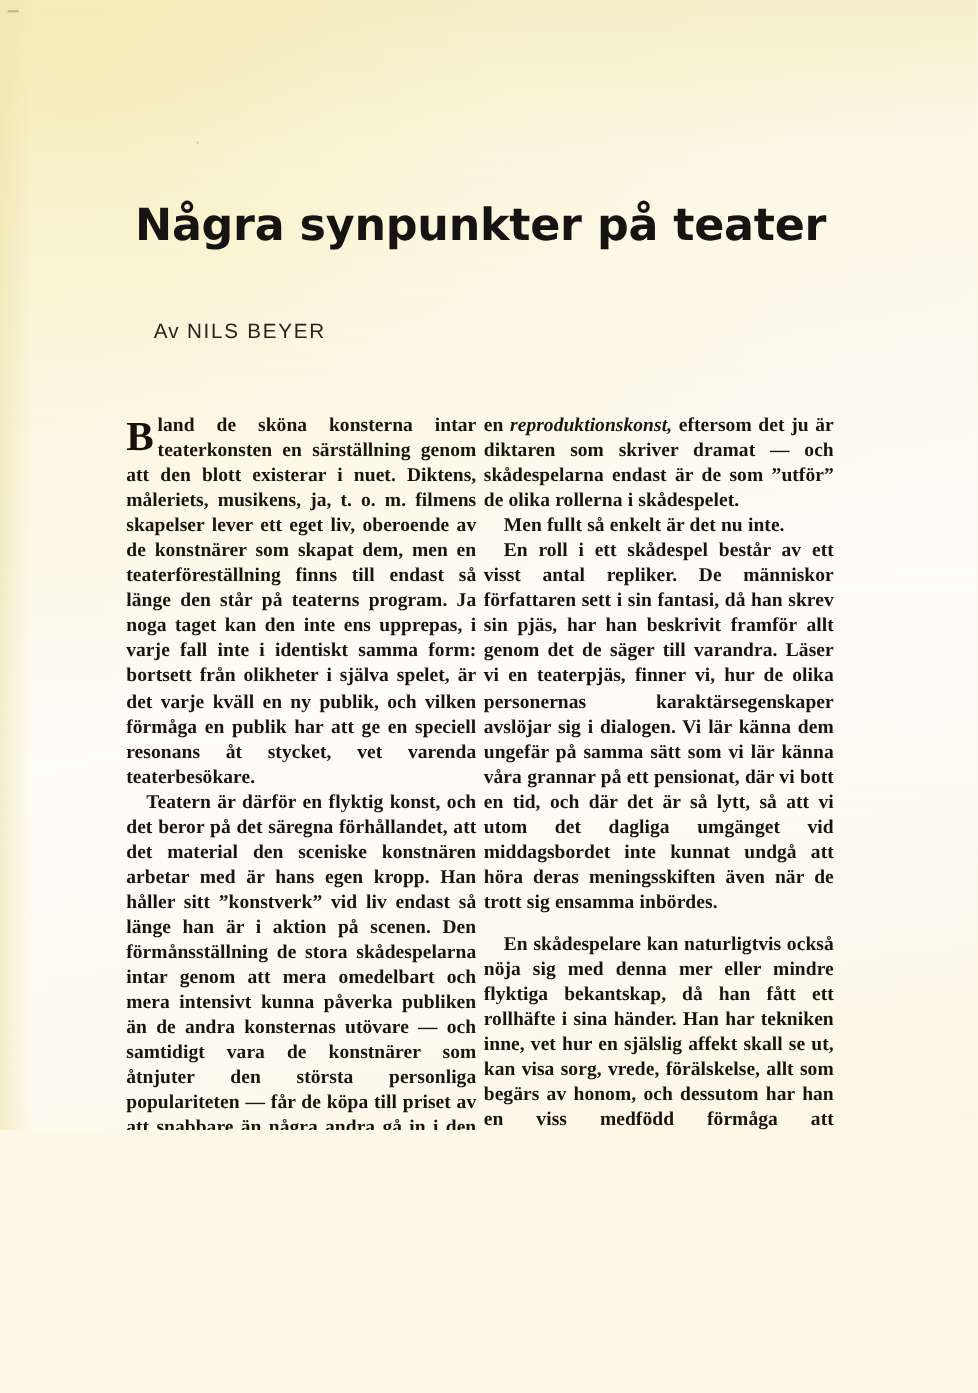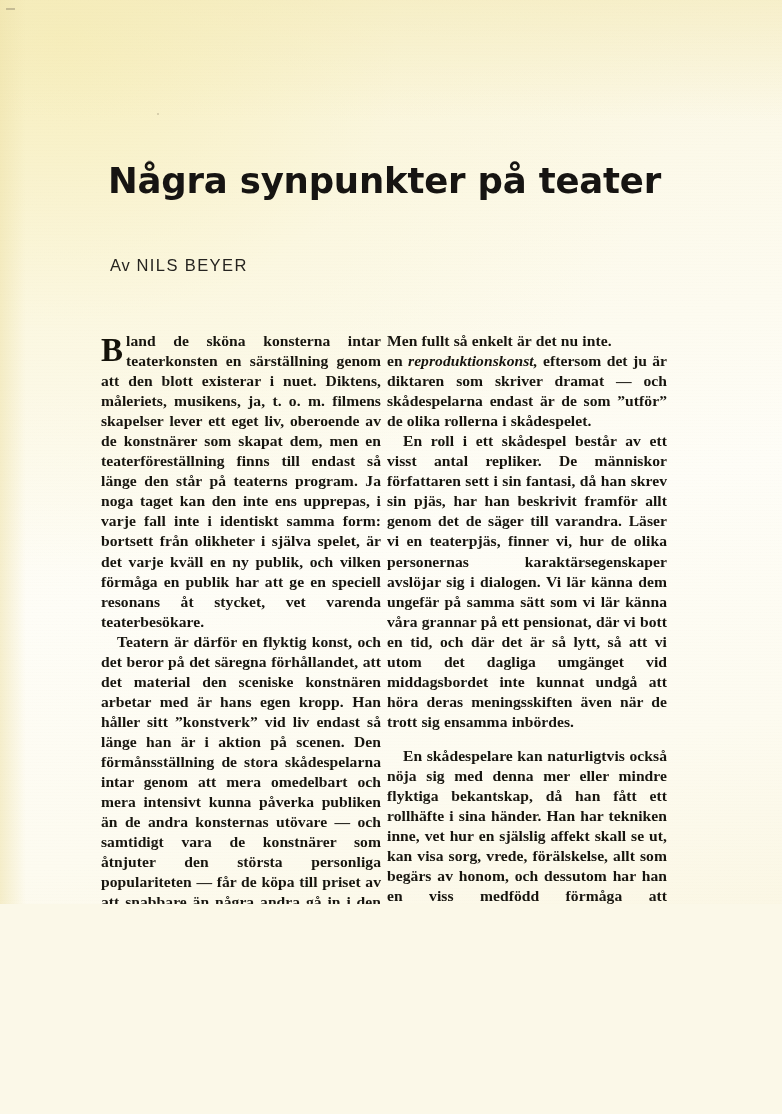--- a/index.html
+++ b/index.html
@@ -63,21 +63,21 @@
     line-height: 42px;
     letter-spacing: -0.2px;
     color: #161412;
     white-space: nowrap;
     -webkit-font-smoothing: none;
   }
 
   
   #byline {
     position: absolute;
-    left: 110px;
+    left: 123px;
     top: 256px;
     font-family: "Liberation Sans", sans-serif;
     font-weight: 400;
     font-size: 16.5px;
     letter-spacing: 1.4px;
     color: #262420;
   }
   #byline .av {
     letter-spacing: 0.8px;
   }
@@ -197,22 +197,22 @@
     <span>NILS BEYER</span>
   </div>
 
   <div id="columns">
     <div class="column" id="left-column">
         <p class="para dropcap" style="text-align-last: left;">Bland de sköna konsterna intar teaterkonsten en särställning genom att den blott existerar i nuet. Diktens, måleriets, musikens, ja, t. o. m. filmens skapelser lever ett eget liv, oberoende av de konstnärer som skapat dem, men en teaterföreställning finns till endast så länge den står på teaterns program. Ja noga taget kan den inte ens upprepas, i varje fall inte i identiskt samma form: bortsett från olikheter i själva spelet, är det varje kväll en ny publik, och vilken förmåga en publik har att ge en speciell resonans åt stycket, vet varenda teaterbesökare.</p>
         <p class="para" style="text-align-last: left;">Teatern är därför en flyktig konst, och det beror på det säregna förhållandet, att det material den sceniske konstnären arbetar med är hans egen kropp. Han håller sitt ”konstverk” vid liv endast så länge han är i aktion på scenen. Den förmånsställning de stora skådespelarna intar genom att mera omedelbart och mera intensivt kunna påverka publiken än de andra konsternas utövare — och samtidigt vara de konstnärer som åtnjuter den största personliga populariteten — får de köpa till priset av att snabbare än några andra gå in i den eviga glömskan. Däri ligger skådespelarkonstens tragik, och ur denna framspringer den berömda fåfängan, det omåttliga behovet av blommor och applåder, den starka irritationen för kritikernas omdömen hos denna konstnärskår.</p>
         <p class="para dropcap gap-before" style="text-align-last: left;">Skådespelarkonsten har ofta varit ringaktad, ännu oftare missförstådd. Den har betecknats som en andrarangskonst,</p>
       </div>
     <div class="column" id="right-column">
+        <p class="para" style="text-indent: 0px; text-align-last: left;">en <i>reproduktionskonst,</i> eftersom det ju är diktaren som skriver dramat — och skådespelarna endast är de som ”utför” de olika rollerna i skådespelet.</p>
         <p class="para" style="text-align-last: left;">Men fullt så enkelt är det nu inte.</p>
-        <p class="para" style="text-indent: 0px; text-align-last: left;">en <i>reproduktionskonst,</i> eftersom det ju är diktaren som skriver dramat — och skådespelarna endast är de som ”utför” de olika rollerna i skådespelet.</p>
         <p class="para" style="text-align-last: left;">En roll i ett skådespel består av ett visst antal repliker. De människor författaren sett i sin fantasi, då han skrev sin pjäs, har han beskrivit framför allt genom det de säger till varandra. Läser vi en teaterpjäs, finner vi, hur de olika personernas karaktärsegenskaper avslöjar sig i dialogen. Vi lär känna dem ungefär på samma sätt som vi lär känna våra grannar på ett pensionat, där vi bott en tid, och där det är så lytt, så att vi utom det dagliga umgänget vid middagsbordet inte kunnat undgå att höra deras meningsskiften även när de trott sig ensamma inbördes.</p>
         <p class="para gap-before" style="text-align-last: left;">En skådespelare kan naturligtvis också nöja sig med denna mer eller mindre flyktiga bekantskap, då han fått ett rollhäfte i sina händer. Han har tekniken inne, vet hur en själslig affekt skall se ut, kan visa sorg, vrede, förälskelse, allt som begärs av honom, och dessutom har han en viss medfödd förmåga att ”underhålla” publiken. Han träder in i spelet som en av författarens figurer och gör så att säga ”i dennes ställe” vad som skall göras och sägas. Det mänskliga intresse han kan avvinna publiken ligger i <i>rollen,</i> och det är hans lycka, förklaringen till hans framgång, att publiken i allmänhet har så svårt att skilja roll ifrån utförande. Vad den applåderar är den scen-</p>
       </div>
   </div>
 
   <div id="folio">254</div>
   <div id="folio-speck"></div>
   <div id="folio-speck2"></div>
 
   <div id="paper-grain"></div>

